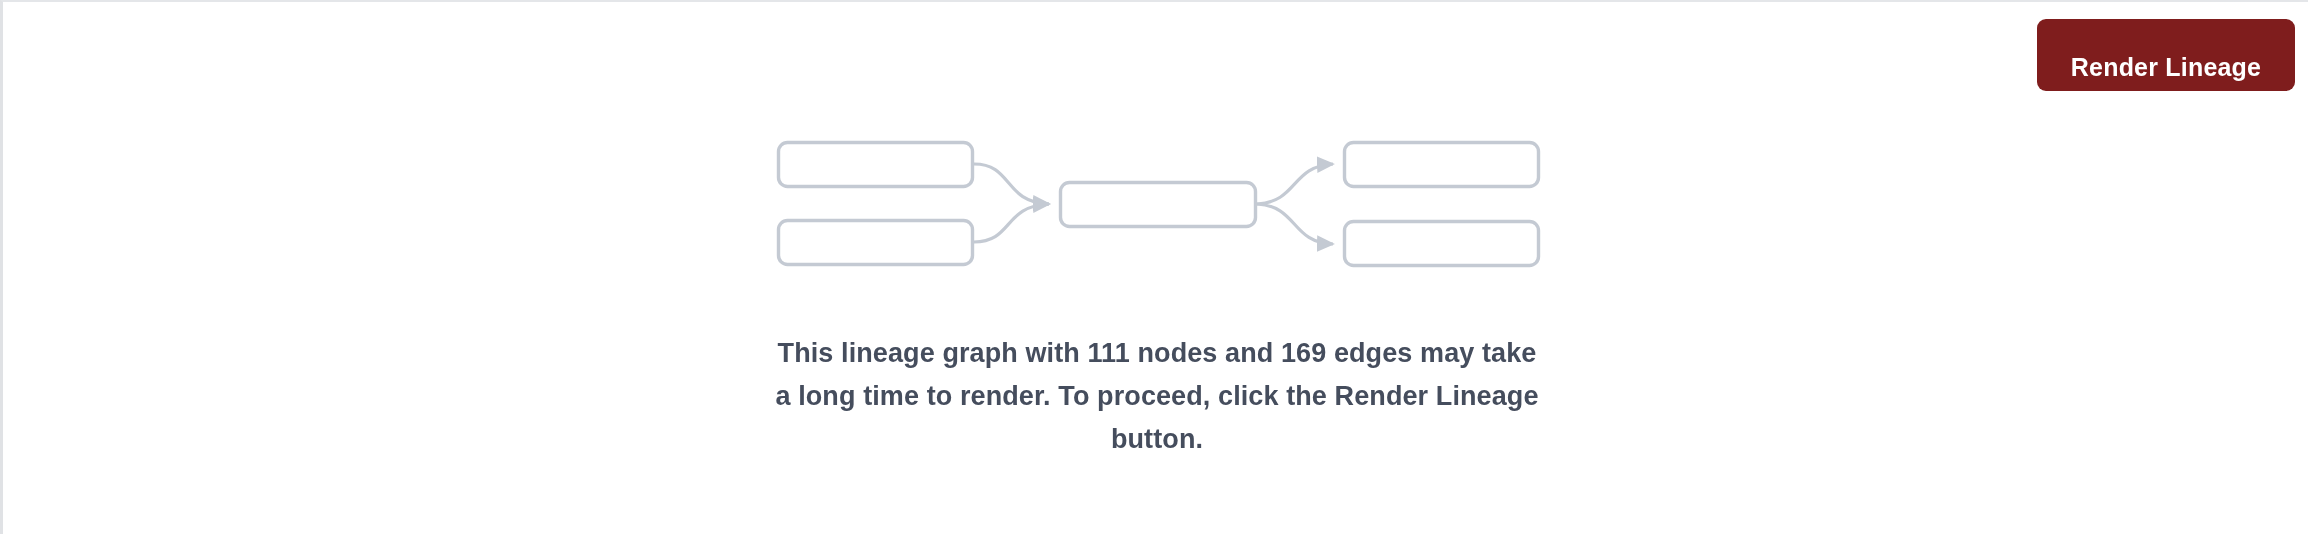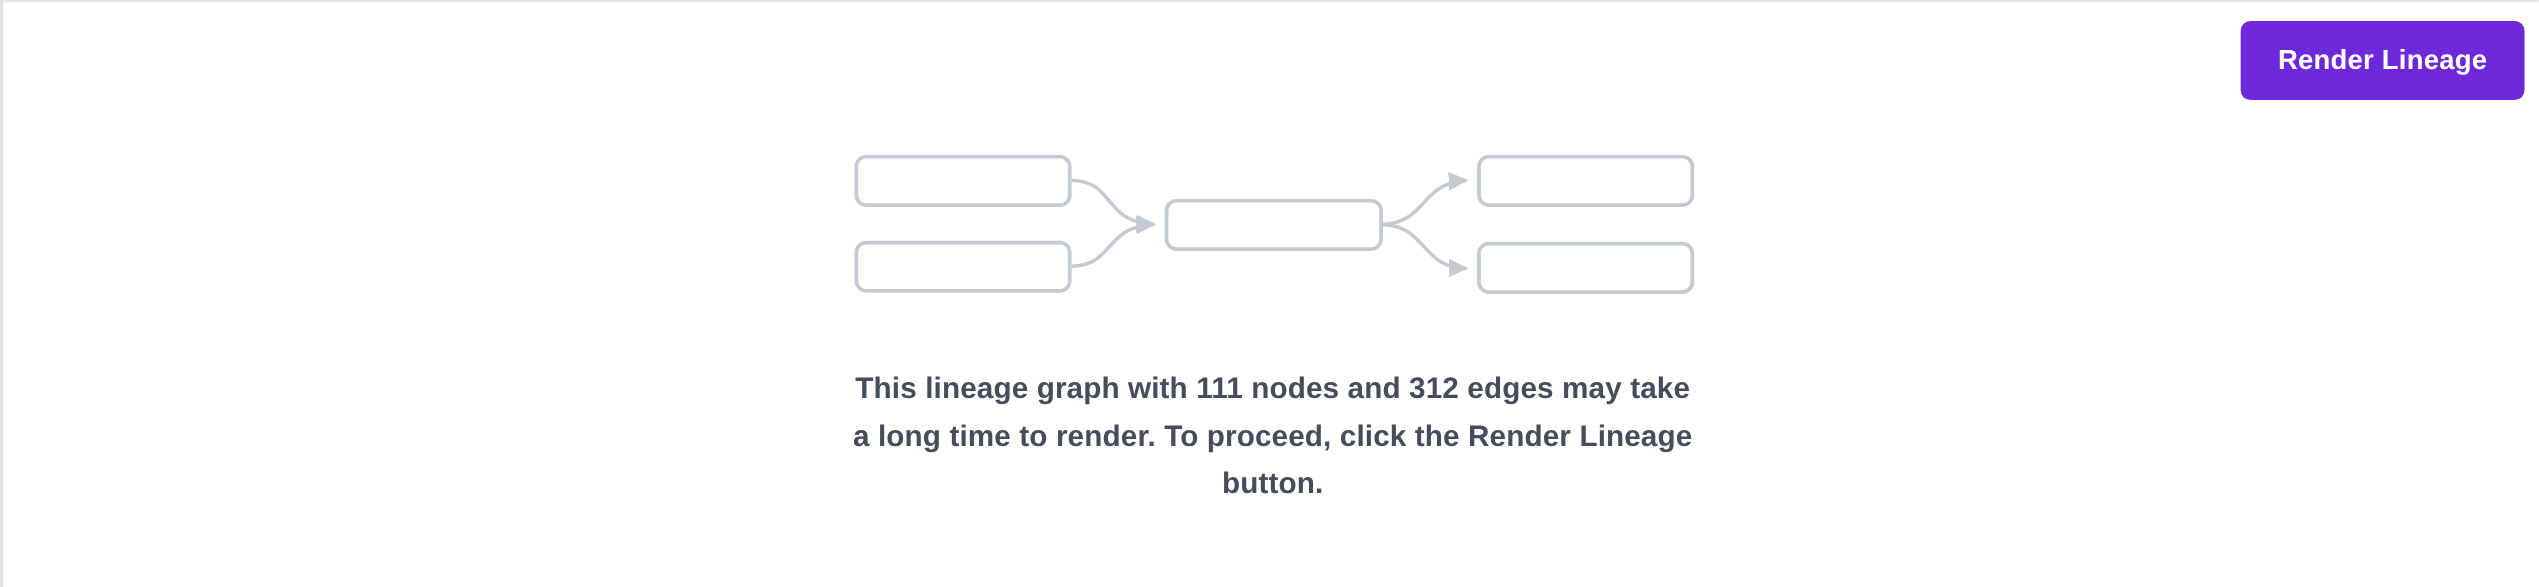--- a/index.html
+++ b/index.html
@@ -24,30 +24,30 @@
     border-left: 3px solid #e0e2e5;
   }
 
   
   #render-lineage-button {
     position: absolute;
     left: 2034px;
     top: 17px;
     width: 258px;
     height: 72px;
-    background: #6d28d9;
+    background: #7f1d1d;
     color: #ffffff;
     border: none;
     border-radius: 9px;
     font-family: "Liberation Sans", sans-serif;
     font-size: 25px;
     font-weight: bold;
     letter-spacing: 0.2px;
     cursor: pointer;
-    padding: 0;
+    padding: 12px;
     line-height: 72px;
   }
 
   
   #lineage-placeholder-graph {
     position: absolute;
     left: 0;
     top: 0;
     width: 2308px;
     height: 534px;
@@ -99,18 +99,18 @@
     <rect x="775.5" y="218.5" width="194" height="44" rx="9" ry="9" fill="#ffffff" stroke="#c4cad3" stroke-width="3.4"></rect>
 
     <rect x="1057.5" y="180.5" width="195" height="44" rx="9" ry="9" fill="#ffffff" stroke="#c4cad3" stroke-width="3.4"></rect>
 
     <rect x="1341.5" y="140.5" width="194" height="44" rx="9" ry="9" fill="#ffffff" stroke="#c4cad3" stroke-width="3.4"></rect>
 
     <rect x="1341.5" y="219.5" width="194" height="44" rx="9" ry="9" fill="#ffffff" stroke="#c4cad3" stroke-width="3.4"></rect>
   </svg>
 
   <div id="lineage-warning-message">
-    <span class="msg-inner">This lineage graph with 111 nodes and 312 edges may take a long time to render. To proceed, click the Render Lineage button.</span>
+    <span class="msg-inner">This lineage graph with 111 nodes and 169 edges may take a long time to render. To proceed, click the Render Lineage button.</span>
   </div>
 
   <button id="render-lineage-button">Render Lineage</button>
 
 </div>
 
 </body></html>

